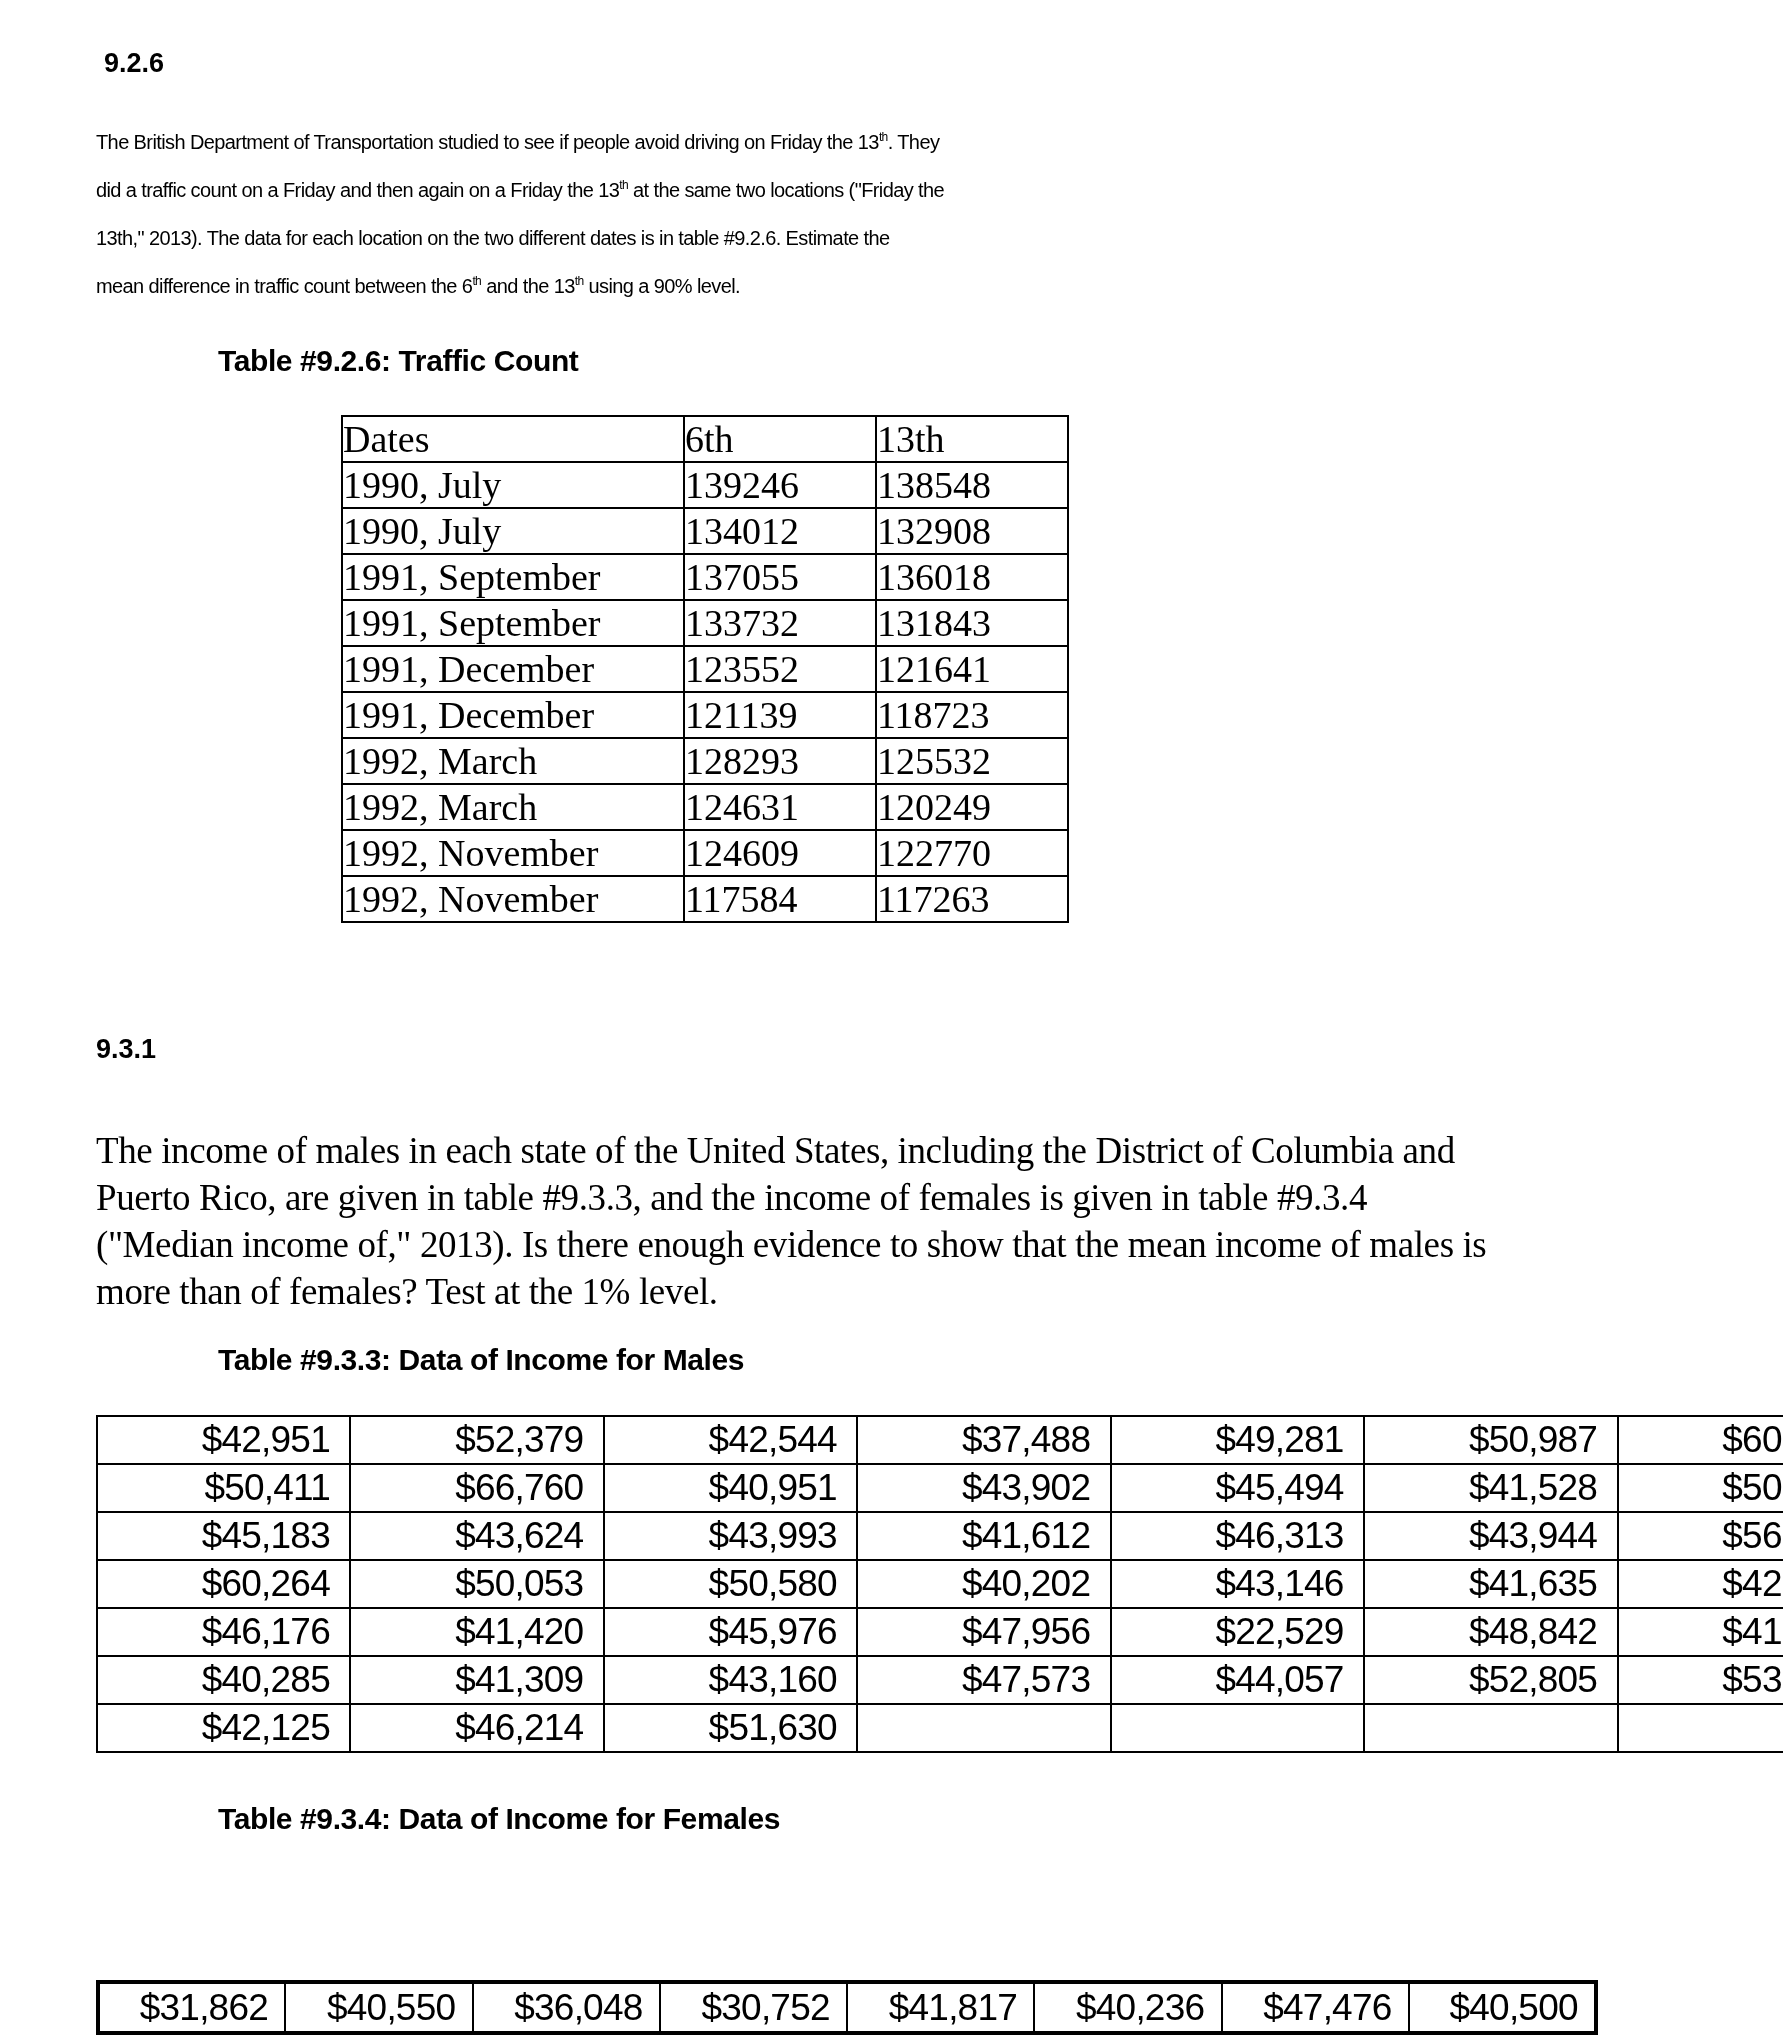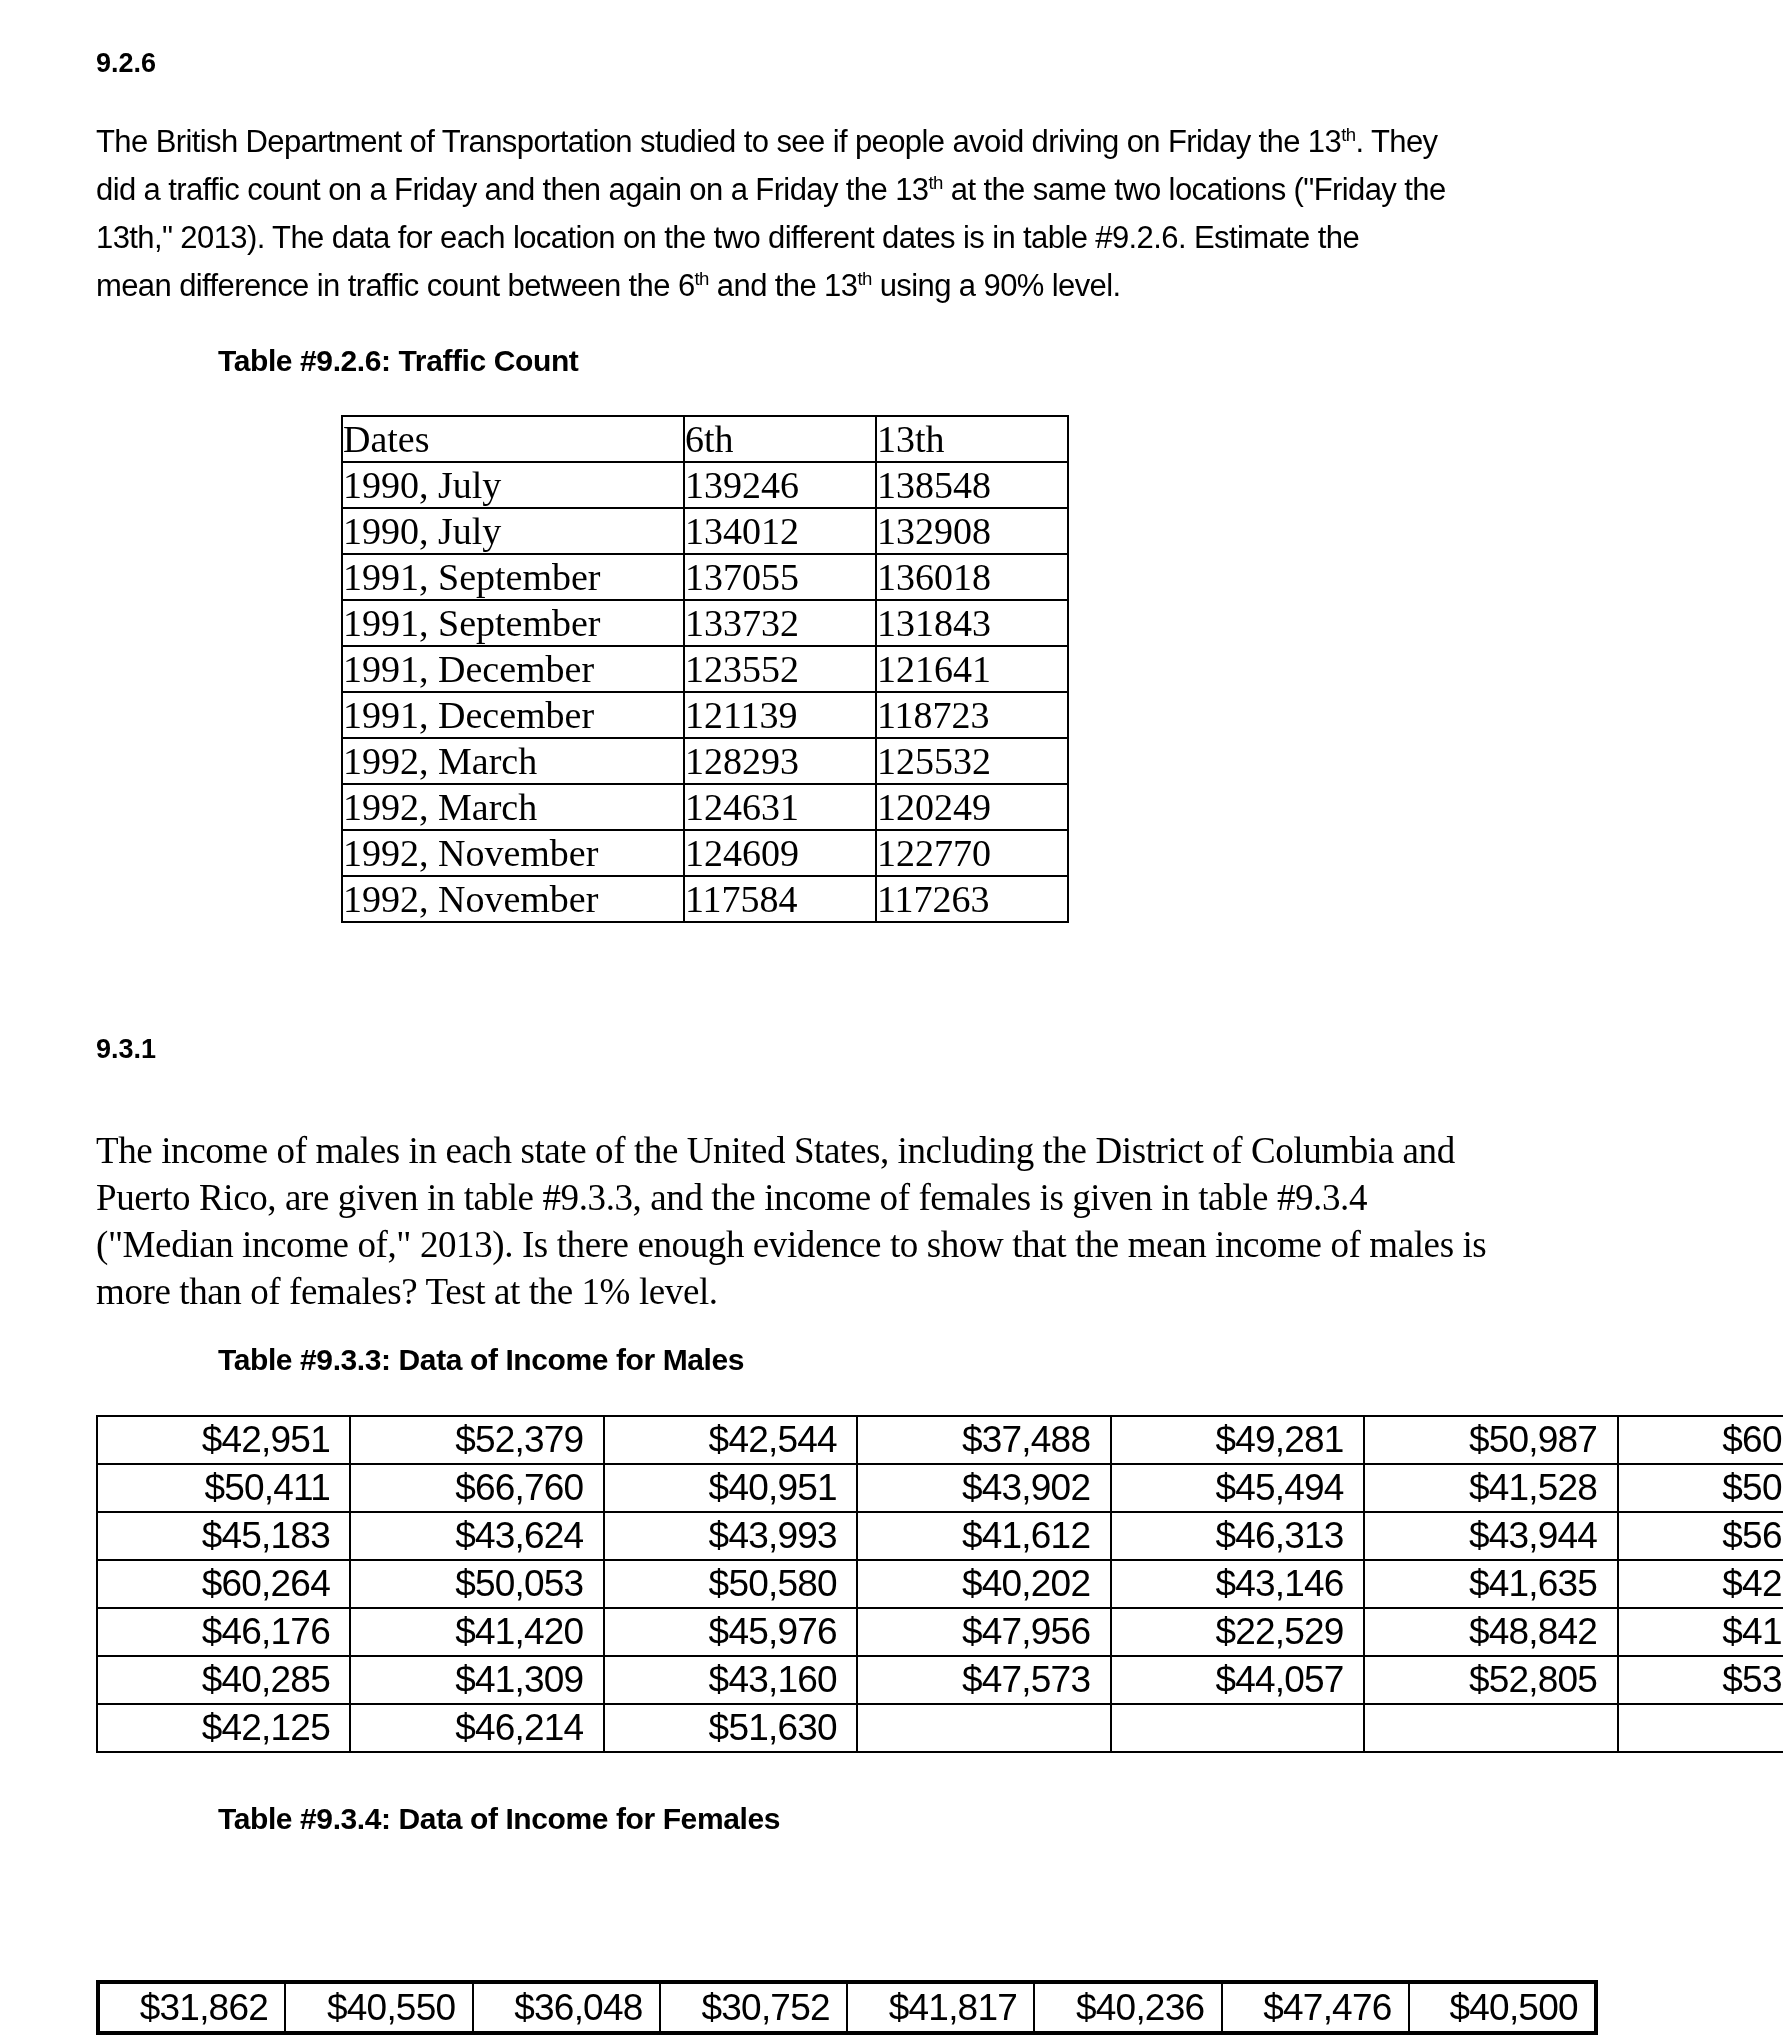--- a/index.html
+++ b/index.html
@@ -2,21 +2,21 @@
 <html style="font-size:6.5px"><head>
 <meta charset="utf-8">
 <style>
   html, body { margin: 0; padding: 0; background: #ffffff; }
   body { width: 1784px; height: 2293px; position: relative; overflow: hidden; color: #000; }
   .abs { position: absolute; }
   .sans { font-family: "Liberation Sans", "DejaVu Sans", sans-serif; }
   .serif { font-family: "Liberation Serif", "DejaVu Serif", serif; margin-top: 21px; }
 
   .heading { font-weight: bold; font-size: 27px; left: 96px; }
-  .para-sans { left: 96px; width: 1628px; font-size: 31px; line-height: 48px; letter-spacing: -0.6px; }
+  .para-sans { left: 96px; width: 1628px; font-size: 20px; line-height: 48px; letter-spacing: -0.6px; }
   .para-serif { left: 96px; width: 1628px; font-size: 37px; line-height: 47px; letter-spacing: -0.4px; }
   .caption { font-weight: bold; font-size: 30px; left: 218px; letter-spacing: -0.4px; }
   sup { font-size: 0.6em; line-height: 0; vertical-align: super; }
 
   table { border-collapse: collapse; position: absolute; table-layout: fixed; }
   td { border: 2.4px solid #000; padding: 0; }
 
   #traffic-table { left: 341px; top: 415px; width: 725px; }
   #traffic-table td { height: 44px; font-family: "Liberation Serif", "DejaVu Serif", serif; font-size: 38px; line-height: 44px; white-space: nowrap; }
   #traffic-table col.c1 { width: 342px; }
@@ -26,21 +26,21 @@
   #males-table { left: 96px; top: 1415px; width: 1776px; padding-left: 8px; }
   #males-table td { height: 46px; font-family: "Liberation Sans", "DejaVu Sans", sans-serif; font-size: 37px; text-align: right; padding-right: 19.5px; line-height: 46px; letter-spacing: -0.8px; white-space: nowrap; }
 
   #females-table { left: 96px; top: 1980px; width: 1502px; border: 4.1px solid #000; }
   #females-table td { height: 47px; font-family: "Liberation Sans", "DejaVu Sans", sans-serif; font-size: 37px; text-align: right; padding-right: 16.3px; line-height: 47px; letter-spacing: -0.8px; white-space: nowrap; }
   #females-table tr { border-bottom: 4.1px solid #000; }
 </style>
 </head>
 <body>
 
-<div class="abs sans heading" style="top:48px;">9.2.6</div>
+<div class="abs sans heading" style="top:48px;margin-left:8px;">9.2.6</div>
 
 <div class="abs sans para-sans" style="top:118px;">
   <div><span>The British Department of Transportation studied to see if people avoid driving on Friday the 13</span><sup>th</sup><span>.  They</span></div>
   <div><span>did a traffic count on a Friday and then again on a Friday the 13</span><sup>th</sup><span> at the same two locations ("Friday the</span></div>
   <div><span>13th," 2013).  The data for each location on the two different dates is in table #9.2.6.  Estimate the</span></div>
   <div><span>mean difference in traffic count between the 6</span><sup>th</sup><span> and the 13</span><sup>th</sup><span> using a 90% level.</span></div>
 </div>
 
 <div class="abs sans caption" style="top:344px;">Table #9.2.6: Traffic Count</div>
 

